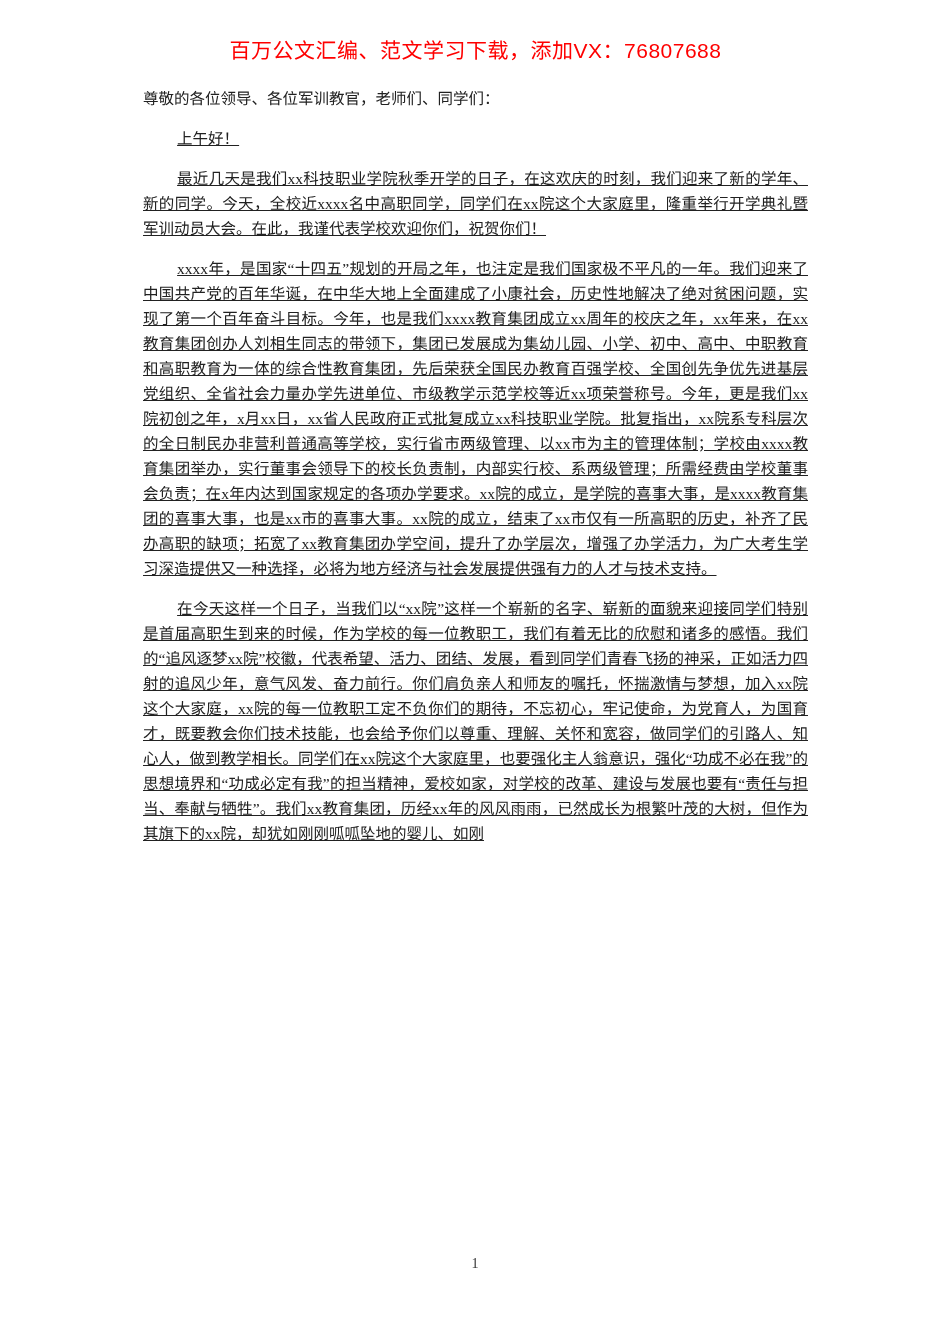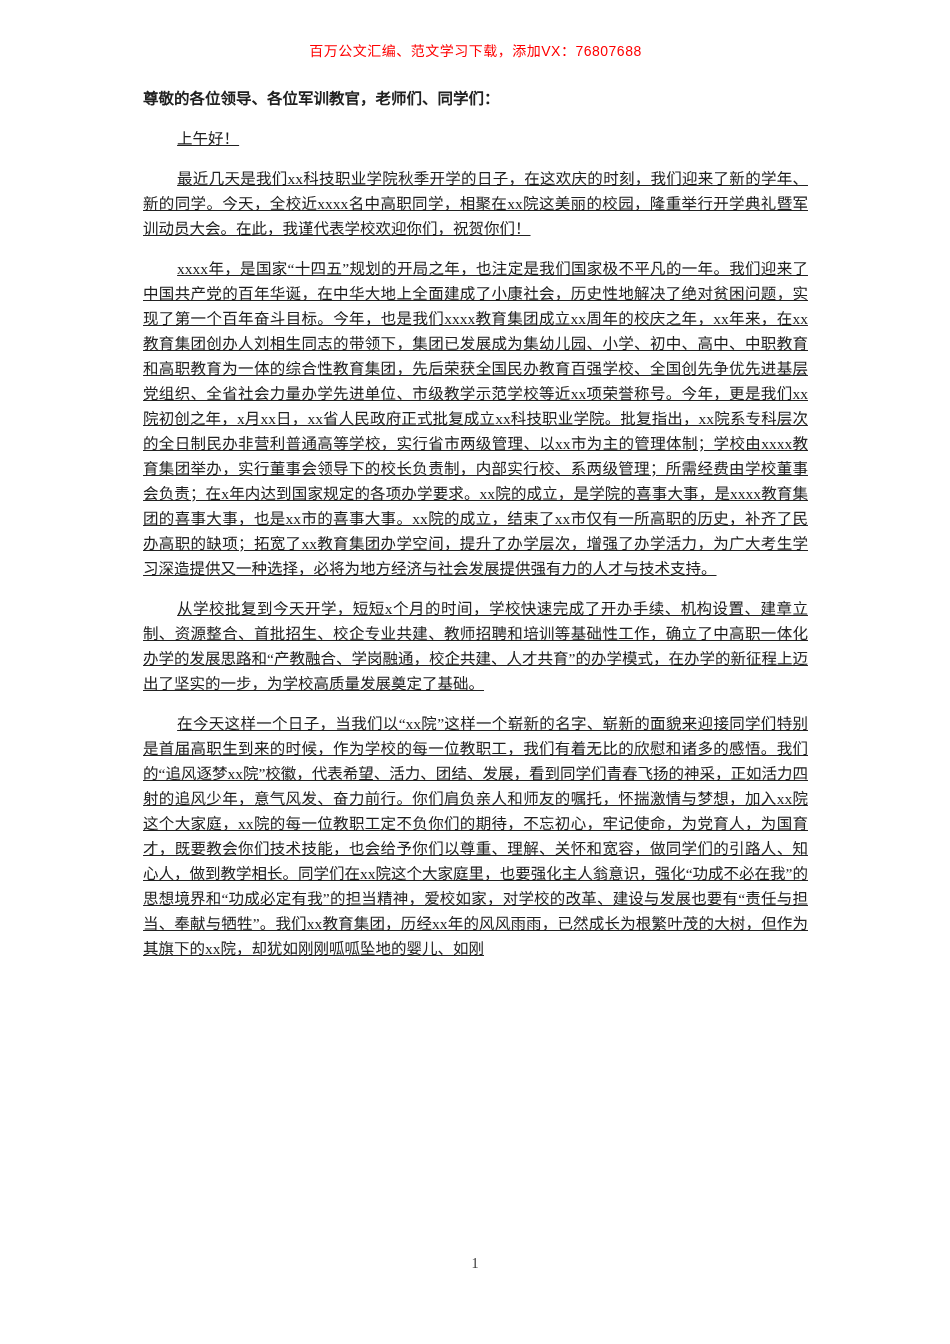--- a/index.html
+++ b/index.html
@@ -13,39 +13,38 @@
     height: 1344px;
     margin: 0 auto;
     background: #ffffff;
     box-sizing: border-box;
     padding: 40px 142px 0 143px;
     overflow: hidden;
   }
   .promo {
     text-align: center;
     font-family: "Liberation Sans", "DejaVu Sans", sans-serif;
-    font-size: 14px;
+    font-size: 21px;
     font-weight: 500;
     color: #fe0000;
     letter-spacing: 0.5px;
     margin: 0 0 24px 0;
     line-height: 22px;
   }
   .content {
     font-family: "Liberation Serif", "DejaVu Serif", serif;
     font-size: 15.5px;
     line-height: 25px;
     color: #212121;
     text-align: justify;
     text-justify: inter-ideograph;
   }
   .salutation {
     margin: 0 0 15px 0;
     text-indent: 0;
-    font-weight: bold;
   }
   .para {
     margin: 0 0 15px 0;
     text-indent: 2.2em;
     text-decoration: underline;
   }
   .page-number {
     position: absolute;
     left: 0;
     right: 0;
@@ -62,25 +61,24 @@
 <div class="page">
 
   <div class="promo">百万公文汇编、范文学习下载，添加VX：76807688</div>
 
   <div class="content">
 
     <p class="salutation">尊敬的各位领导、各位军训教官，老师们、同学们：</p>
 
     <p class="para">上午好！</p>
 
-    <p class="para">最近几天是我们xx科技职业学院秋季开学的日子，在这欢庆的时刻，我们迎来了新的学年、新的同学。今天，全校近xxxx名中高职同学，相聚在xx院这美丽的校园，隆重举行开学典礼暨军训动员大会。在此，我谨代表学校欢迎你们，祝贺你们！</p>
+    <p class="para">最近几天是我们xx科技职业学院秋季开学的日子，在这欢庆的时刻，我们迎来了新的学年、新的同学。今天，全校近xxxx名中高职同学，同学们在xx院这个大家庭里，隆重举行开学典礼暨军训动员大会。在此，我谨代表学校欢迎你们，祝贺你们！</p>
 
     <p class="para">xxxx年，是国家“十四五”规划的开局之年，也注定是我们国家极不平凡的一年。我们迎来了中国共产党的百年华诞，在中华大地上全面建成了小康社会，历史性地解决了绝对贫困问题，实现了第一个百年奋斗目标。今年，也是我们xxxx教育集团成立xx周年的校庆之年，xx年来，在xx教育集团创办人刘相生同志的带领下，集团已发展成为集幼儿园、小学、初中、高中、中职教育和高职教育为一体的综合性教育集团，先后荣获全国民办教育百强学校、全国创先争优先进基层党组织、全省社会力量办学先进单位、市级教学示范学校等近xx项荣誉称号。今年，更是我们xx院初创之年，x月xx日，xx省人民政府正式批复成立xx科技职业学院。批复指出，xx院系专科层次的全日制民办非营利普通高等学校，实行省市两级管理、以xx市为主的管理体制；学校由xxxx教育集团举办，实行董事会领导下的校长负责制，内部实行校、系两级管理；所需经费由学校董事会负责；在x年内达到国家规定的各项办学要求。xx院的成立，是学院的喜事大事，是xxxx教育集团的喜事大事，也是xx市的喜事大事。xx院的成立，结束了xx市仅有一所高职的历史，补齐了民办高职的缺项；拓宽了xx教育集团办学空间，提升了办学层次，增强了办学活力，为广大考生学习深造提供又一种选择，必将为地方经济与社会发展提供强有力的人才与技术支持。</p>
 
-    <p class="para">从学校批复到今天开学，短短x个月的时间，学校快速完成了开办手续、机构设置、建章立制、资源整合、首批招生、校企专业共建、教师招聘和培训等基础性工作，确立了中高职一体化办学的发展思路和“产教融合、学岗融通，校企共建、人才共育”的办学模式，在办学的新征程上迈出了坚实的一步，为学校高质量发展奠定了基础。</p>
 
     <p class="para">在今天这样一个日子，当我们以“xx院”这样一个崭新的名字、崭新的面貌来迎接同学们特别是首届高职生到来的时候，作为学校的每一位教职工，我们有着无比的欣慰和诸多的感悟。我们的“追风逐梦xx院”校徽，代表希望、活力、团结、发展，看到同学们青春飞扬的神采，正如活力四射的追风少年，意气风发、奋力前行。你们肩负亲人和师友的嘱托，怀揣激情与梦想，加入xx院这个大家庭，xx院的每一位教职工定不负你们的期待，不忘初心，牢记使命，为党育人，为国育才，既要教会你们技术技能，也会给予你们以尊重、理解、关怀和宽容，做同学们的引路人、知心人，做到教学相长。同学们在xx院这个大家庭里，也要强化主人翁意识，强化“功成不必在我”的思想境界和“功成必定有我”的担当精神，爱校如家，对学校的改革、建设与发展也要有“责任与担当、奉献与牺牲”。我们xx教育集团，历经xx年的风风雨雨，已然成长为根繁叶茂的大树，但作为其旗下的xx院，却犹如刚刚呱呱坠地的婴儿、如刚</p>
 
   </div>
 
   <div class="page-number">1</div>
 
 </div>
 
 </body></html>

